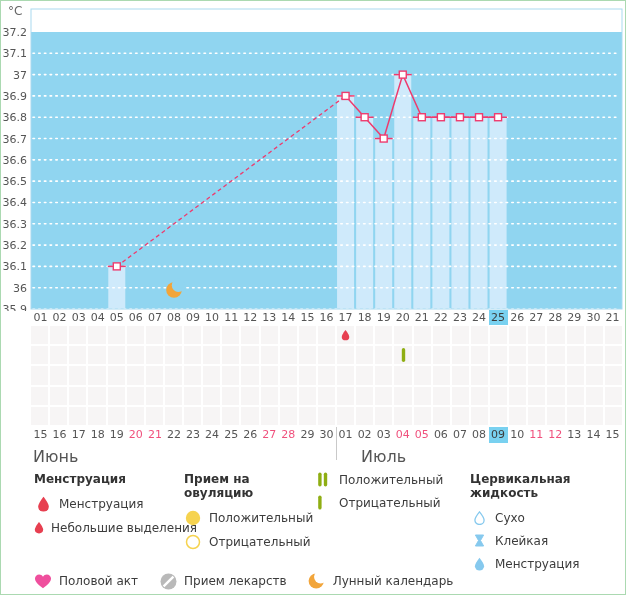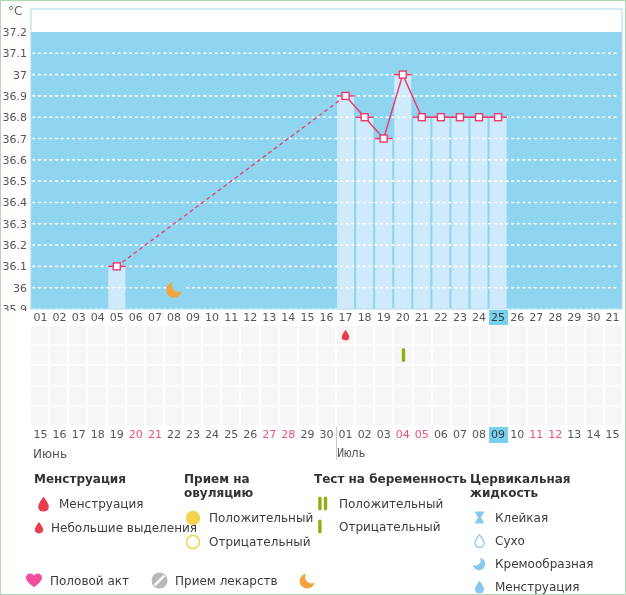--- a/index.html
+++ b/index.html
@@ -19,33 +19,33 @@
   .egrid{position:absolute;left:30px;top:325px;width:591px;height:99px;
     display:grid;grid-template-columns:repeat(31,1fr);grid-template-rows:repeat(5,1fr);gap:2px;}
   .egrid .ecell{background:#f7f5f5;display:flex;align-items:center;justify-content:center;}
   
   .calrow{position:absolute;left:30px;top:426px;width:591px;height:16px;
     display:grid;grid-template-columns:repeat(31,1fr);}
   .calrow .cell{font-size:11px;line-height:16px;text-align:center;color:#555;}
   .calrow .weekend{color:#f0517d;}
   .calrow .today{background:#79d1f0;color:#3c3c3c;}
   .month-sep{position:absolute;width:1px;background:#c9c9c9;top:426px;height:33px;}
-  .month-label{position:absolute;top:446px;font-size:12px;color:#555;}
+  .month-label{position:absolute;top:446px;font-size:16px;color:#555;}
   
   .legend{position:absolute;left:33px;top:471px;width:586px;display:flex;}
   .legend-col{box-sizing:border-box;}
   .legend-col:nth-child(1){width:150px;}
   .legend-col:nth-child(2){width:130px;}
   .legend-col:nth-child(3){width:156px;}
   .legend-col:nth-child(4){flex:1;}
   .legend-title{font-size:12px;font-weight:bold;color:#333;margin:0 0 10px 0;}
   .legend-item{display:flex;align-items:center;margin-bottom:8px;min-height:15px;}
   .legend-item .ic{width:18px;display:flex;justify-content:center;align-items:center;margin-right:7px;}
   .legend-item .lb{font-size:12px;color:#3c3c3c;white-space:nowrap;}
-  .legend-bottom{position:absolute;left:24px;top:571px;display:flex;align-items:flex-start;}
+  .legend-bottom{position:absolute;left:33px;top:571px;display:flex;align-items:center;}
   .legend-bottom .legend-item{margin:0 21px 0 0;}
   svg{display:block;}
 </style>
 </head>
 <body>
 
 <div class="page">
   <div class="units">°C</div>
   <svg class="chart-svg" id="chart" width="626" height="310">
       <rect x="30" y="8" width="591" height="23" fill="#fff"></rect>
@@ -343,21 +343,21 @@
       <div class="cell today">09</div>
       <div class="cell">10</div>
       <div class="cell weekend">11</div>
       <div class="cell weekend">12</div>
       <div class="cell">13</div>
       <div class="cell">14</div>
       <div class="cell">15</div>
     </div>
   <div class="month-sep" id="monthsep" style="left: 335px;"></div>
   <div class="month-label" id="month0" style="left: 32px;">Июнь</div>
-  <div class="month-label" id="month1" style="left: 336px; font-family: Liberation Mono, monospace;">Июль</div>
+  <div class="month-label" id="month1" style="left: 360px;">Июль</div>
   <div class="legend" id="legend">
       <div class="legend-col">
         <div class="legend-title">Менструация</div>
         <div class="legend-item">
           <span class="ic">
             <svg width="13" height="16" viewBox="0 0 12 15">
               <path d="M6 .8C6 .8 11 6.9 11 10a5 4.6 0 1 1-10 0C1 6.9 6 .8 6 .8Z" fill="#e73f50"></path>
             </svg>
           </span>
           <span class="lb">Менструация</span>
@@ -384,21 +384,20 @@
         <div class="legend-item">
           <span class="ic">
             <svg width="16" height="16">
               <circle cx="8" cy="8" r="6.5" fill="#fff" stroke="#f6d34f" stroke-width="1.5"></circle>
             </svg>
           </span>
           <span class="lb">Отрицательный</span>
         </div>
       </div>
       <div class="legend-col">
-        <div class="legend-title">Тест на беременность</div>
         <div class="legend-item">
           <span class="ic">
             <svg width="12" height="15" viewBox="0 0 12 15">
               <rect x="1.2" y="0.5" width="3.4" height="14" rx="1.7" fill="#8fae13"></rect>
               <rect x="6.8" y="0.5" width="3.4" height="14" rx="1.7" fill="#8fae13"></rect>
             </svg>
           </span>
           <span class="lb">Положительный</span>
         </div>
         <div class="legend-item">
@@ -407,42 +406,33 @@
               <rect x="1.2" y="0.5" width="3.4" height="14" rx="1.7" fill="#8fae13"></rect>
             </svg>
           </span>
           <span class="lb">Отрицательный</span>
         </div>
       </div>
       <div class="legend-col">
         <div class="legend-title">Цервикальная жидкость</div>
         <div class="legend-item">
           <span class="ic">
+            <svg width="11" height="14" viewBox="0 0 12 15">
+              <path d="M6 .8C6 .8 11 6.9 11 10a5 4.6 0 1 1-10 0C1 6.9 6 .8 6 .8Z" fill="none" stroke="#86c9ee" stroke-width="1.4"></path>
+            </svg>
+          </span>
+          <span class="lb">Сухо</span>
+        </div>
+        <div class="legend-item">
+          <span class="ic">
             <svg width="13" height="13" viewBox="0 0 13 13">
               <path d="M2.4 1h8.2L7.5 6.5 10.6 12H2.4l3.1-5.5L2.4 1Z" fill="#86c9ee" stroke="#86c9ee" stroke-width="1" stroke-linejoin="round"></path>
             </svg>
           </span>
           <span class="lb">Клейкая</span>
-        </div>
-        <div class="legend-item">
-          <span class="ic">
-            <svg width="11" height="14" viewBox="0 0 12 15">
-              <path d="M6 .8C6 .8 11 6.9 11 10a5 4.6 0 1 1-10 0C1 6.9 6 .8 6 .8Z" fill="none" stroke="#86c9ee" stroke-width="1.4"></path>
-            </svg>
-          </span>
-          <span class="lb">Сухо</span>
-        </div>
-        <div class="legend-item">
-          <span class="ic">
-            <svg width="14" height="14">
-              <circle cx="7" cy="7" r="6.2" fill="#86c9ee"></circle>
-              <circle cx="3.4" cy="3.4" r="5.2" fill="#fff"></circle>
-            </svg>
-          </span>
-          <span class="lb">Кремообразная</span>
         </div>
         <div class="legend-item">
           <span class="ic">
             <svg width="11" height="14" viewBox="0 0 12 15">
               <path d="M6 .8C6 .8 11 6.9 11 10a5 4.6 0 1 1-10 0C1 6.9 6 .8 6 .8Z" fill="#86c9ee"></path>
             </svg>
           </span>
           <span class="lb">Менструация</span>
         </div>
       </div>
@@ -465,15 +455,16 @@
         </span>
         <span class="lb">Прием лекарств</span>
       </div>
       <div class="legend-item">
         <span class="ic">
           <svg width="18" height="18">
             <circle cx="8.2" cy="9" r="7.6" fill="#f2a53a"></circle>
             <circle cx="12.6" cy="4.8" r="6.6" fill="#fff"></circle>
           </svg>
         </span>
+        <span class="lb">Лунный календарь</span>
       </div>
     </div>
 </div>
 
 </body></html>

